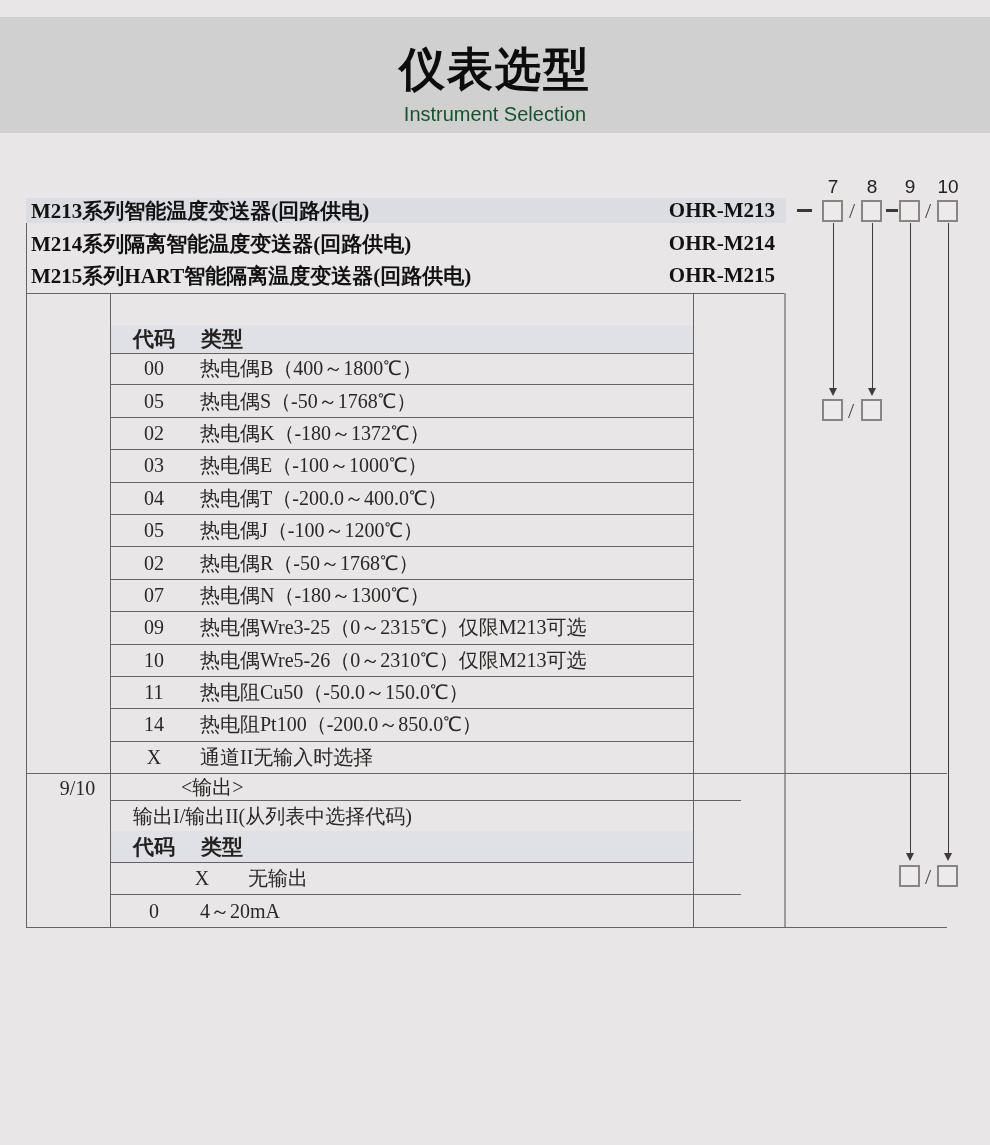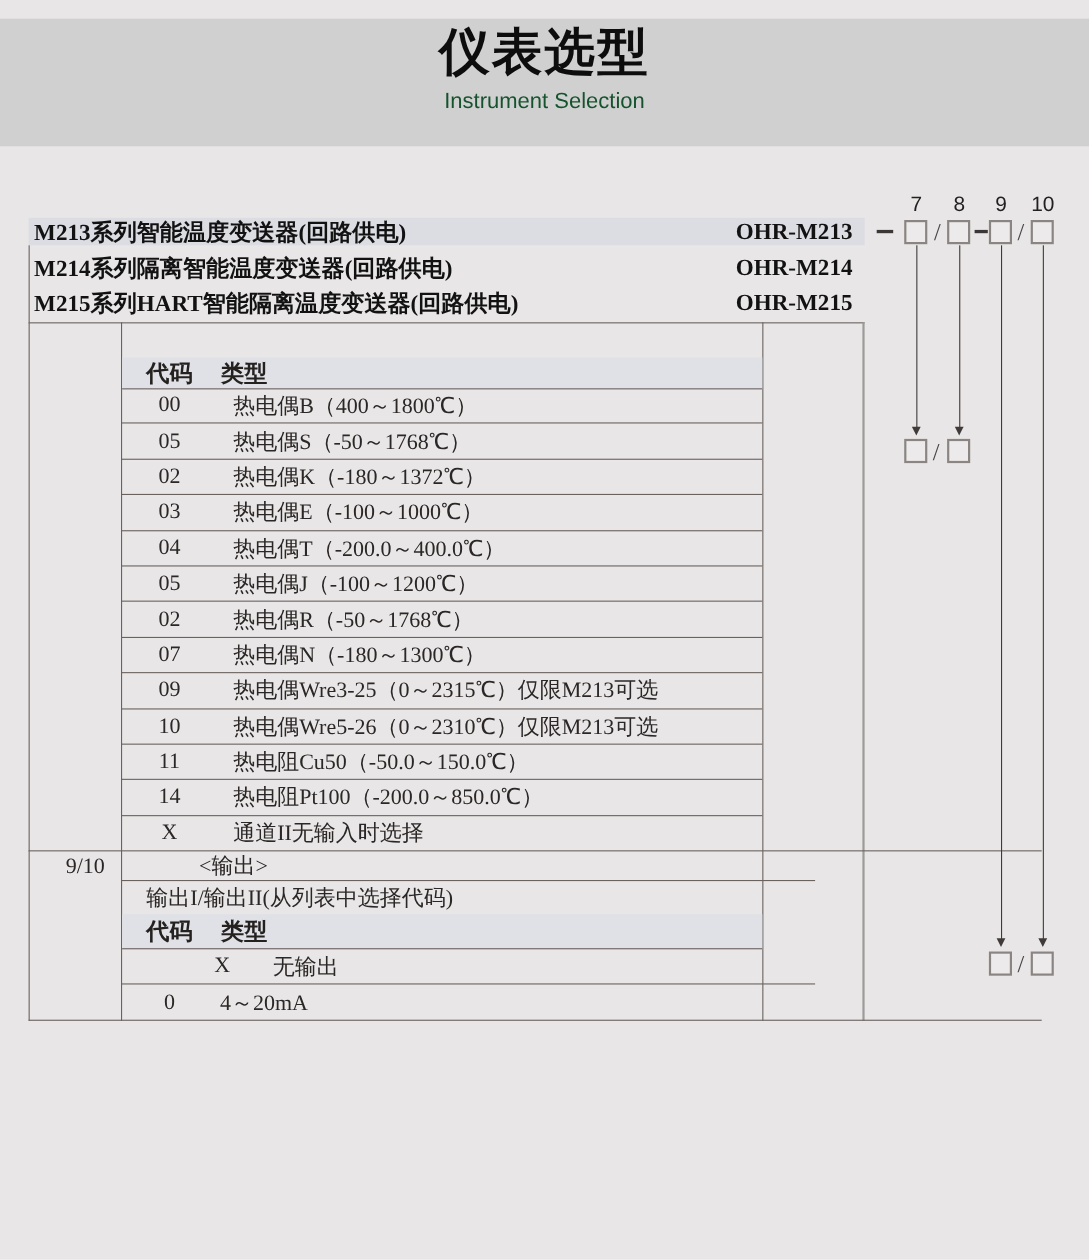--- a/index.html
+++ b/index.html
@@ -8,21 +8,21 @@
     background:#e8e6e6; overflow:hidden;
     font-family:"Liberation Serif", serif;
     color:#2b2726;
   }
   
   .title-band {
     position:absolute; left:0; top:17px; width:990px; height:116px;
     background:#d1d0d0; text-align:center;
   }
   .title-band .title {
-    font-family:"Liberation Sans", sans-serif;
+    margin-top:22px; font-family:"Liberation Sans", sans-serif;
     font-size:46px; font-weight:700; color:#0d0d0d; letter-spacing:2px;
   }
   .title-band .subtitle {
     margin-top:2px; font-family:"Liberation Sans", sans-serif;
     font-size:20px; color:#14532d;
   }
   
   .prod-row {
     position:absolute; left:26px; width:760px; box-sizing:border-box;
     display:flex; justify-content:space-between; align-items:center;
@@ -43,21 +43,21 @@
   }
   .band .h1 { margin-left:22px; }
   .band .h2 { margin-left:26px; }
   
   .input-rows {
     position:absolute; left:110px; top:353px; width:583px; height:420px;
     display:flex; flex-direction:column;
   }
   .irow {
     flex:1; display:flex; align-items:center;
-    border-bottom:1px solid #6a625f; font-size:20px;gap:12px;
+    border-bottom:1px solid #6a625f; font-size:20px;
   }
   .irow:last-child { border-bottom:none; }
   .code { width:88px; text-align:center; }
   .type { margin-left:2px; }
   .orow {
     position:absolute; left:110px; width:583px;
     display:flex; align-items:center; font-size:20px;
   }
   .orow .lead { margin-left:23px; }
   .bb { border-bottom:1px solid #6a625f;padding-left:48px; }

